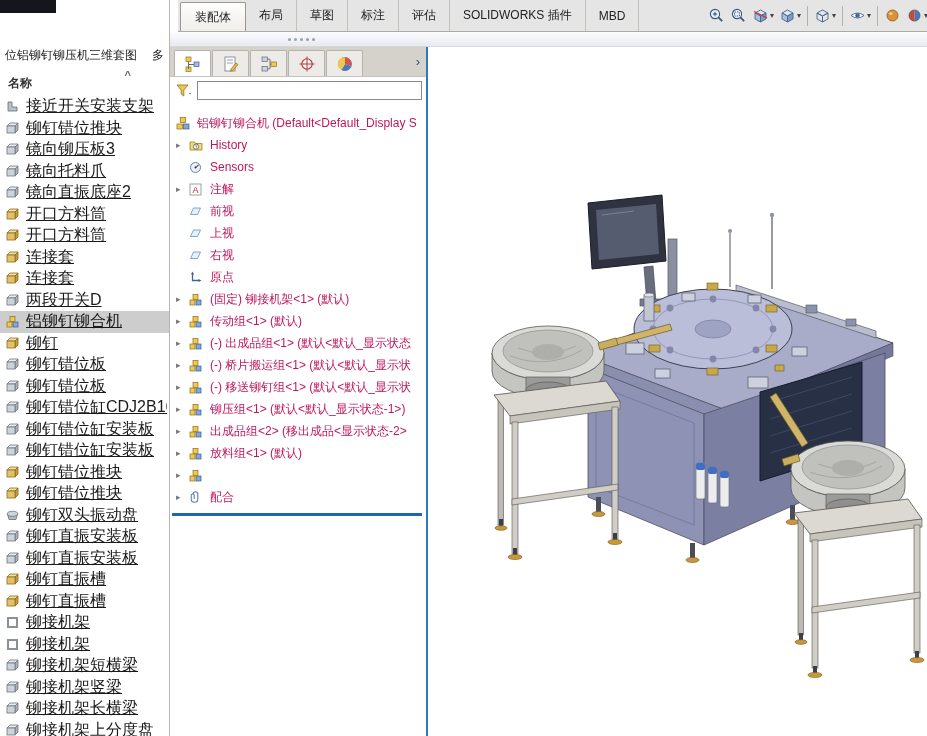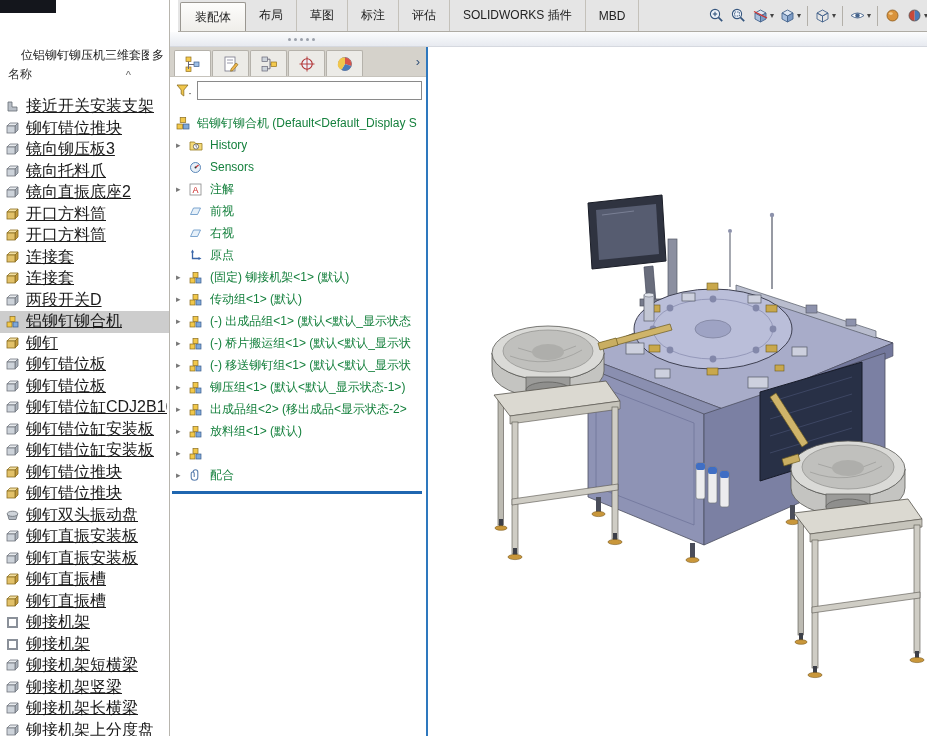--- a/index.html
+++ b/index.html
@@ -4,23 +4,23 @@
 <style>
   *{margin:0;padding:0;box-sizing:border-box;}
   html,body{width:927px;height:736px;overflow:hidden;}
   body{font-family:"Liberation Sans",sans-serif;font-size:12px;color:#1a1a1a;background:#fff;}
   #app{position:relative;width:927px;height:736px;background:#fff;}
 
   
   #left-panel{position:absolute;left:0;top:0;width:170px;height:736px;background:#fff;border-right:1px solid #b8b5ae;overflow:hidden;}
   .lp-dark{position:absolute;left:0;top:0;width:56px;height:13px;background:#14161c;}
   .lp-title-row{position:absolute;left:0;top:44px;width:100%;height:22px;display:flex;align-items:center;padding:0 5px;}
-  .lp-title{flex:1;white-space:nowrap;overflow:hidden;font-size:12px;color:#222;margin-left:16px;}
+  .lp-title{flex:1;white-space:nowrap;overflow:hidden;font-size:12px;color:#222;}
   .lp-more{margin-left:3px;color:#222;cursor:default;}
-  .lp-header{position:absolute;left:0;top:66px;width:100%;height:26px;display:flex;align-items:flex-start;padding:0 8px;color:#333;}
+  .lp-header{position:absolute;left:0;top:66px;width:100%;height:26px;display:flex;align-items:flex-end;padding:0 8px;color:#333;font-weight:bold;}
   .lp-header .caret{position:absolute;right:38px;top:3px;color:#666;font-size:11px;}
   .lp-list{position:absolute;left:0;top:96px;width:100%;}
   .lp-row{display:flex;align-items:center;height:21.5px;padding:0 2px 0 6px;white-space:nowrap;overflow:hidden;cursor:default;}
   .lp-row.selected{background:#cdcdcd;}
   .lp-row .ic{width:15px;height:14px;margin-right:5px;flex:0 0 auto;display:inline-flex;align-items:center;}
   .lp-row .lbl{font-size:16px;overflow:hidden;text-decoration:underline;}
 
   
   #ribbon{position:absolute;left:170px;top:0;width:757px;height:32px;background:#e5e5e5;border-bottom:1px solid #aeaba4;display:flex;align-items:stretch;margin-left:8px;}
   .rtabs{display:flex;align-items:stretch;height:100%;}
@@ -45,21 +45,21 @@
   .fm-tab.active{background:#fff;}
   .fm-tab .ic{display:inline-flex;}
   .fm-chev{position:absolute;right:6px;top:7px;color:#33527a;font-size:13px;cursor:default;}
   .fm-filter{height:27px;display:flex;align-items:center;padding:3px 4px 3px 5px;flex:0 0 auto;}
   .fm-filter .funnel{width:18px;height:16px;margin-right:4px;display:inline-flex;cursor:default;}
   .fm-filter input{flex:1;height:19px;border:1px solid #8a8a8a;background:#fff;font:11px "Liberation Sans",sans-serif;padding:0 3px;outline:none;}
   .tree{flex:0 0 auto;padding:8px 0 0 6px;overflow:hidden;}
   .tree-row{display:flex;align-items:center;height:22px;white-space:nowrap;cursor:default;}
   .tree-row .arrow{width:13px;color:#777;font-size:9px;text-align:left;flex:0 0 auto;}
   .tree-row .ic{width:17px;height:15px;margin-right:4px;flex:0 0 auto;display:inline-flex;align-items:center;}
-  .tree-row .lbl{font-size:12px;overflow:hidden;color:#15803d;}
+  .tree-row .lbl{font-size:12px;overflow:hidden;color:#be185d;}
   .rollback{height:3px;background:#1f66b0;margin:5px 4px 0 2px;flex:0 0 auto;}
 
   #viewport{position:absolute;left:260px;top:0;width:497px;height:689px;background:#fff;overflow:hidden;}
 </style>
 </head>
 <body>
 
 <div id="app">
 
   <aside id="left-panel">
@@ -581,20 +581,29 @@
             <span class="lbl">注解</span>
           </div>
           <div class="tree-row">
             <span class="arrow"></span>
             <span class="ic">
               <svg width="13" height="13" viewBox="0 0 13 13">
                 <polygon points="1.5,9.5 4.5,3 11.5,3 8.5,9.5" fill="#dce9f6" fill-opacity="0.7" stroke="#6f9cc9" stroke-width="0.9"></polygon>
               </svg>
             </span>
             <span class="lbl">前视</span>
+          </div>
+          <div class="tree-row">
+            <span class="arrow"></span>
+            <span class="ic">
+              <svg width="13" height="13" viewBox="0 0 13 13">
+                <polygon points="1.5,9.5 4.5,3 11.5,3 8.5,9.5" fill="#dce9f6" fill-opacity="0.7" stroke="#6f9cc9" stroke-width="0.9"></polygon>
+              </svg>
+            </span>
+            <span class="lbl">上视</span>
           </div>
           <div class="tree-row">
             <span class="arrow"></span>
             <span class="ic">
               <svg width="13" height="13" viewBox="0 0 13 13">
                 <polygon points="1.5,9.5 4.5,3 11.5,3 8.5,9.5" fill="#dce9f6" fill-opacity="0.7" stroke="#6f9cc9" stroke-width="0.9"></polygon>
               </svg>
             </span>
             <span class="lbl">右视</span>
           </div>

